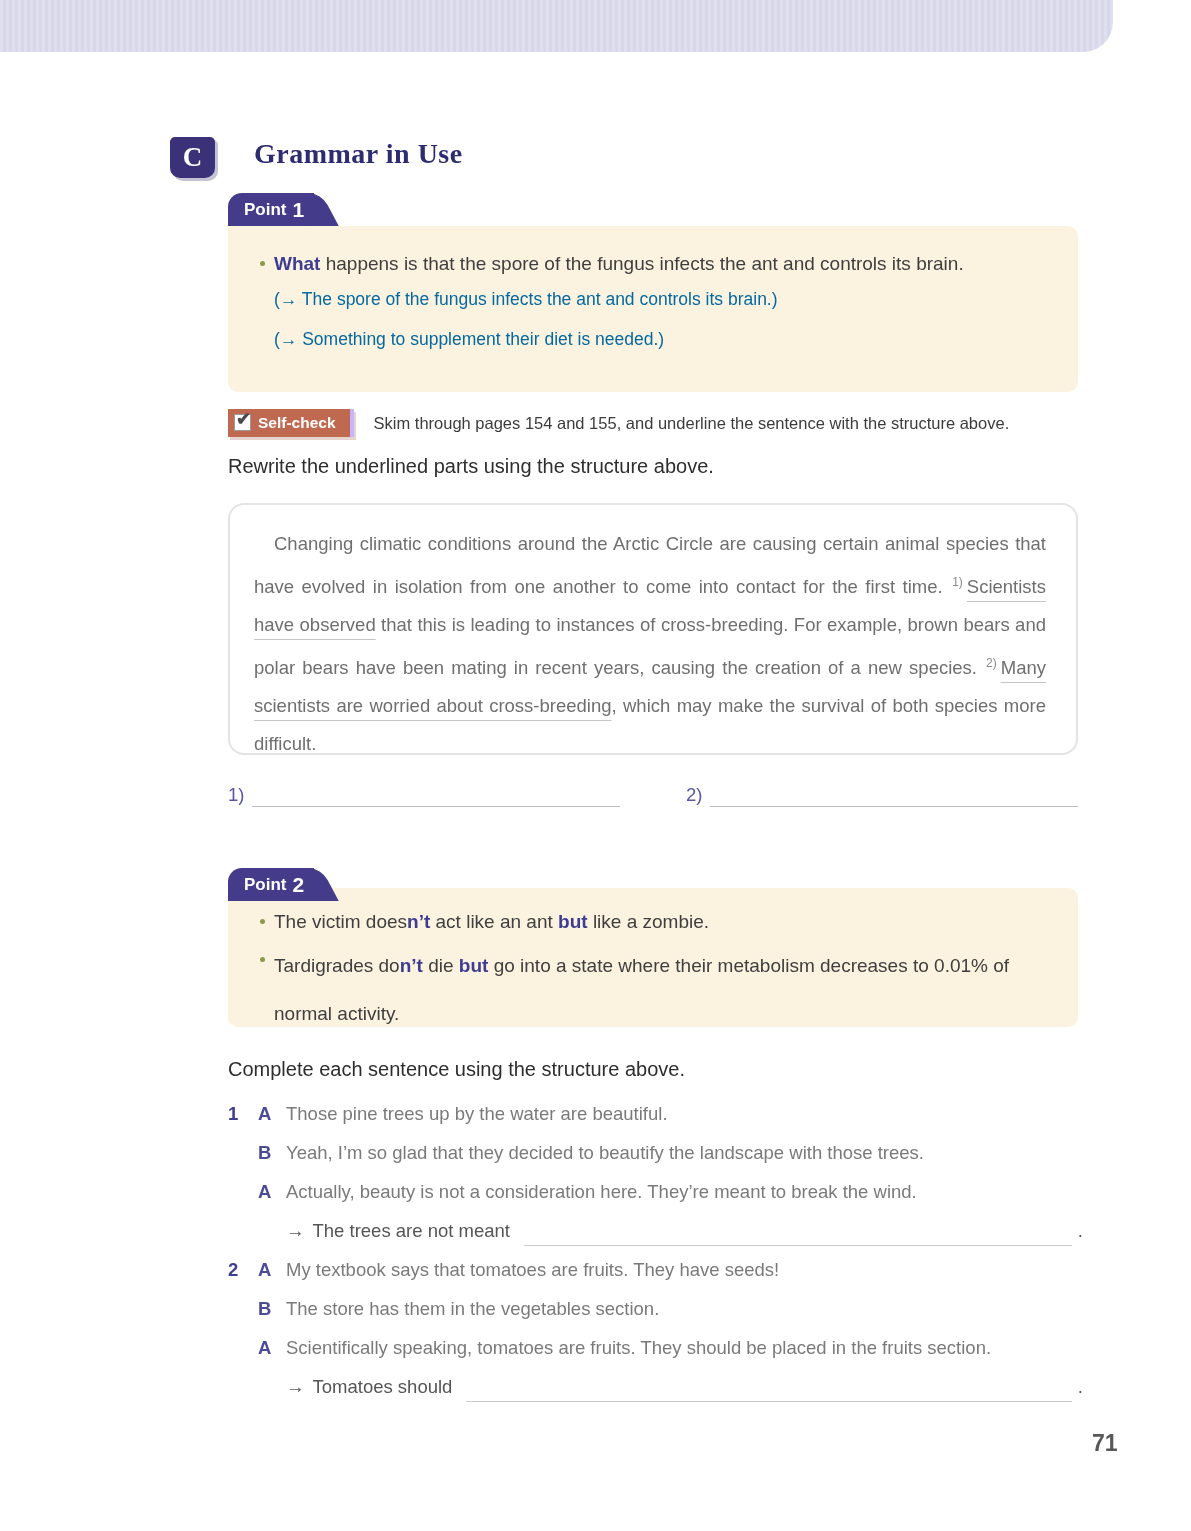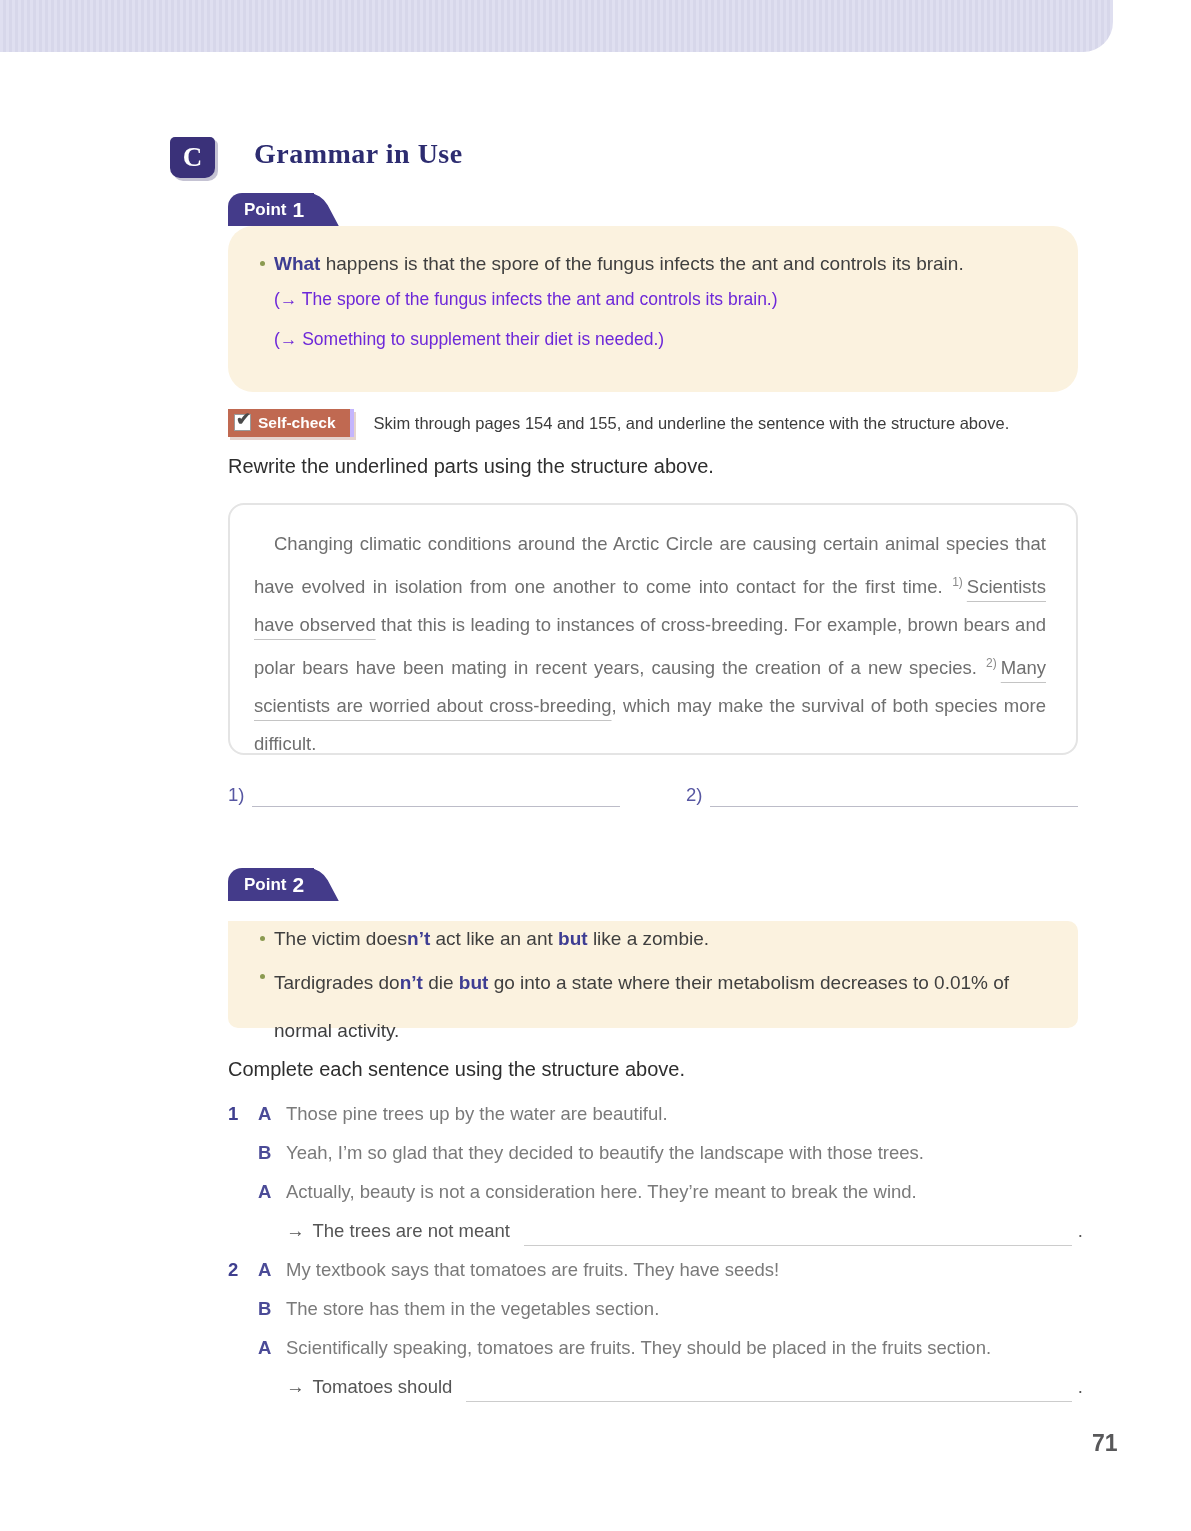--- a/index.html
+++ b/index.html
@@ -42,21 +42,21 @@
   .point-badge .pb-num   { font-weight:bold; font-size:21px; }
 
   
   .cream-box {
     position:absolute; left:228px; width:850px; background:#fbf2df;
     border-radius:0 10px 10px 10px; padding:20px 30px;
   }
   .bullet-line { position:relative; padding-left:16px; font-size:19px; color:#3f3f3f; line-height:36px; }
   .bullet-line .dot { position:absolute; left:2px; top:15px; width:5px; height:5px; border-radius:50%; background:#8b9a50; }
   .accent-bold { font-weight:bold; color:#3e3d92; }
-  .paraphrase { padding-left:16px; font-size:17.5px; color:#6d28d9; line-height:34px; }
+  .paraphrase { padding-left:16px; font-size:17.5px; color:#0369a1; line-height:34px; }
   .ex-gap { height:6px; }
 
   
   .selfcheck-row { position:absolute; left:228px; top:409px; display:flex; align-items:center; gap:20px; }
   .selfcheck-badge {
     position:relative; background:#c06951; color:#fff; font-weight:bold; font-size:15.5px;
     padding:5px 14px 5px 30px; border-right:4px solid #c4b5fd;
     box-shadow:2px 3px 0 rgba(150,80,60,0.25);
   }
   .selfcheck-badge .check-box {
@@ -117,21 +117,21 @@
   <div class="c-badge">
     <span>C</span>
   </div>
   <h1 class="page-title">Grammar in Use</h1>
 
   <div class="point-badge" style="left:228px; top:193px;">
     <span class="pb-label">Point</span>
     <span class="pb-num">1</span>
   </div>
 
-  <div class="cream-box" style="top:226px; height:166px;border-radius:25px;">
+  <div class="cream-box" style="top:226px; height:166px;">
     <div class="bullet-line">
       <span class="dot"></span><span class="accent-bold">What</span><span> happens is that the spore of the fungus infects the ant and controls its brain.</span>
     </div>
     <div class="paraphrase">(→ The spore of the fungus infects the ant and controls its brain.)</div>
     <div class="ex-gap"></div>
     <div class="paraphrase">(→ Something to supplement their diet is needed.)</div>
   </div>
 
   <div class="selfcheck-row">
     <div class="selfcheck-badge">
@@ -156,21 +156,21 @@
       <span class="ans-label">2)</span>
       <span class="ans-blank"></span>
     </div>
   </div>
 
   <div class="point-badge" style="left:228px; top:868px;">
     <span class="pb-label">Point</span>
     <span class="pb-num">2</span>
   </div>
 
-  <div class="cream-box" style="top:921px; height:107px; padding-top:0;">
+  <div class="cream-box" style="top:888px; height:139px; padding-top:16px;">
     <div class="bullet-line" style="line-height:35px;">
       <span class="dot"></span><span>The victim does</span><span class="accent-bold">n’t</span><span> act like an ant </span><span class="accent-bold">but</span><span> like a zombie.</span>
     </div>
     <div class="ex-gap" style="height:3px;"></div>
     <div class="bullet-line" style="line-height:48px;">
       <span class="dot"></span><span>Tardigrades do</span><span class="accent-bold">n’t</span><span> die </span><span class="accent-bold">but</span><span> go into a state where their metabolism decreases to 0.01% of normal activity.</span>
     </div>
   </div>
 
   <div class="instr-heading" style="top:1058px;">Complete each sentence using the structure above.</div>

